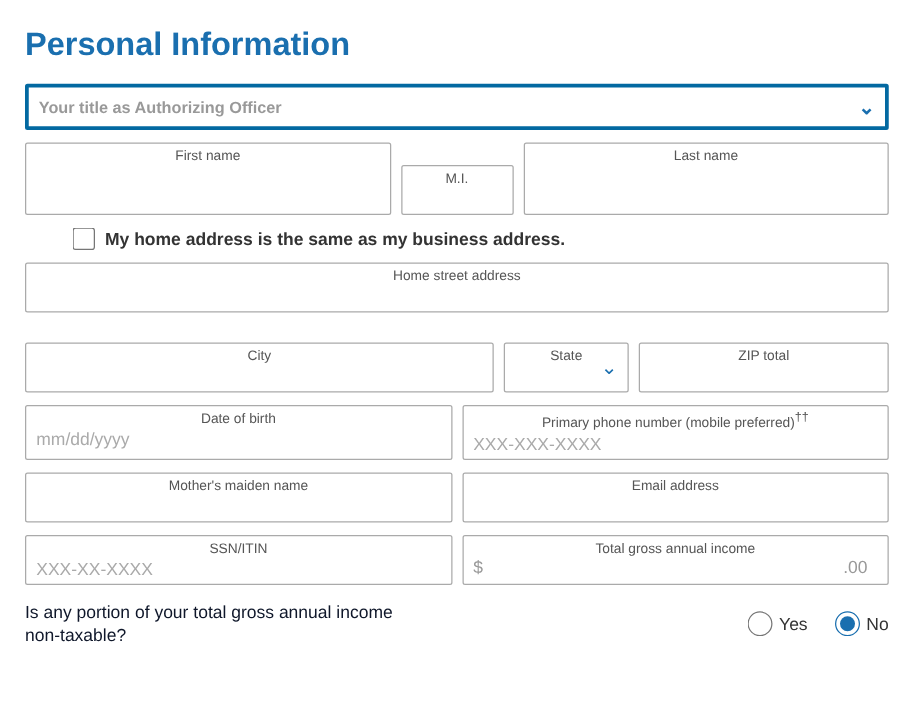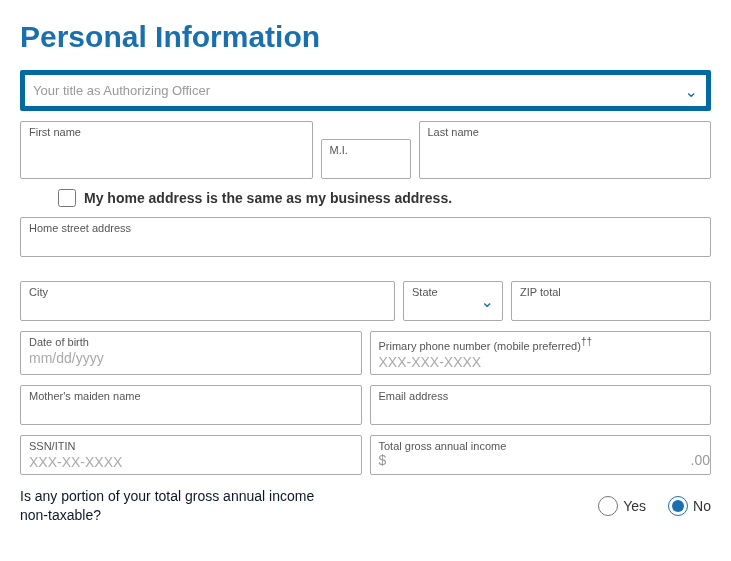--- a/index.html
+++ b/index.html
@@ -5,21 +5,21 @@
     * { box-sizing: border-box; margin: 0; padding: 0; }
     body {
       font-family: Arial, sans-serif;
       background: #fff;
       padding: 20px;
       color: #333;
       font-size: 14px;
     }
     h1 {
       color: #1a6faf;
-      font-size: 30px;
+      font-size: 26px;
       font-weight: bold;
       margin-bottom: 16px;
     }
     .form-container {
       max-width: 691px;
     }
     .field-group {
       margin-bottom: 24px;
     }
     .field-wrapper {
@@ -27,20 +27,21 @@
       border: 1px solid #aaa;
       border-radius: 2px;
       padding: 4px 8px 4px 8px;
       background: #fff;
     }
     .field-wrapper label {
       display: block;
       font-size: 11px;
       color: #555;
       margin-bottom: 2px;
+      text-align: center;
     }
     .field-wrapper input,
     .field-wrapper select {
       width: 100%;
       border: none;
       outline: none;
       font-size: 14px;
       color: #999;
       background: transparent;
       appearance: none;
@@ -78,27 +79,28 @@
       position: absolute;
       right: 8px;
       top: 50%;
       transform: translateY(-50%);
       color: #1a6faf;
       font-size: 16px;
       pointer-events: none;
     }
     .title-dropdown-wrapper {
       position: relative;
-      border: 5px solid #0369a1;
+      border: 3px solid #0369a1;
       border-radius: 2px;
       padding: 8px 30px 8px 8px;
       margin-bottom: 10px;
       color: #999;
       font-size: 13px;
       cursor: pointer;
+      font-weight: bold;
     }
     .title-dropdown-wrapper .chevron {
       top: 50%;
     }
     .checkbox-row {
       display: flex;
       align-items: center;
       gap: 8px;
       margin-bottom: 10px;
       padding-left: 38px;
@@ -153,21 +155,21 @@
     }
     .income-wrapper .dollar-sign {
       position: absolute;
       left: 8px;
       bottom: 6px;
       color: #999;
       font-size: 14px;
     }
     .income-wrapper .cents {
       position: absolute;
-      right: 0;
+      right: 16px;
       bottom: 6px;
       color: #999;
       font-size: 14px;
     }
     .income-wrapper input {
       padding-left: 18px;
       padding-right: 28px;
     }
     .superscript {
       font-size: 10px;

